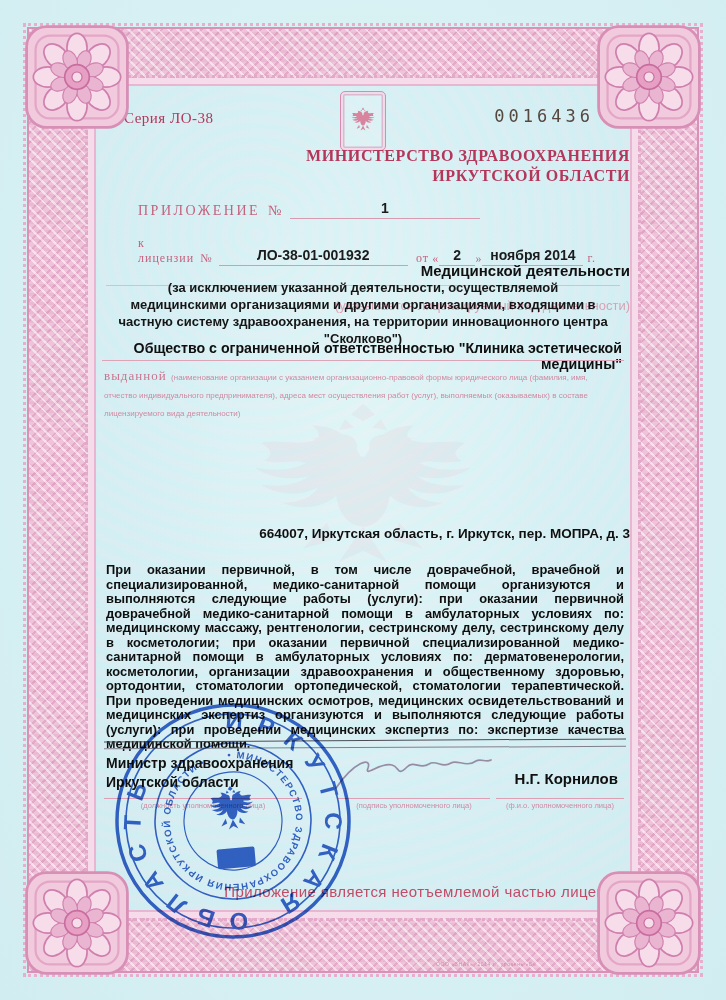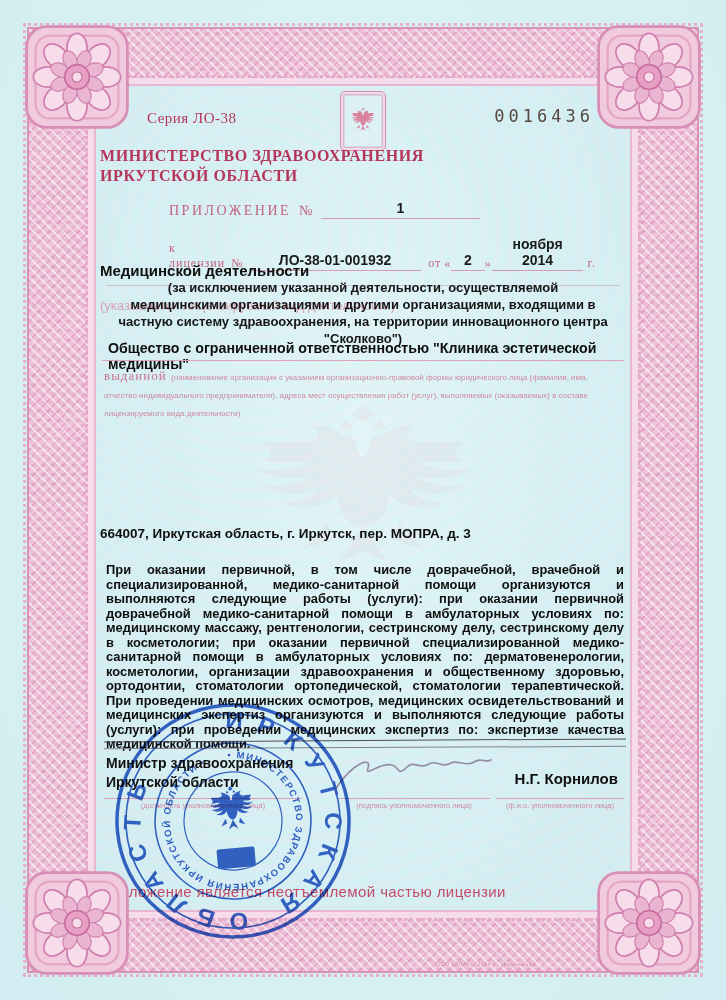--- a/index.html
+++ b/index.html
@@ -29,34 +29,34 @@
   }
   .interior::before{
     content:""; position:absolute; inset:-11px; border:3px dotted #e2a9c9; pointer-events:none;
   }
   .corner{ position:absolute; width:112px; height:112px; z-index:3; }
   .corner.tl{ left:21px; top:21px; }
   .corner.tr{ right:21px; top:21px; }
   .corner.bl{ left:21px; bottom:21px; }
   .corner.br{ right:21px; bottom:21px; }
   .abs{ position:absolute; }
-  .center{ left:4px; right:0; text-align:left; }
-
-  .series-label{ left:51px; top:24px; font:15px "Liberation Serif",serif; color:#b5365a; letter-spacing:.5px;}
+  .center{ left:16px; right:0; text-align:right; }
+
+  .series-label{ left:28px; top:24px; font:15px "Liberation Serif",serif; color:#b5365a; letter-spacing:.5px;}
   .serial{ right:36px; top:20px; font:17px "DejaVu Sans Mono", monospace; color:#55483f; letter-spacing:4px;}
   .emblem{
     left:50%; top:5px; transform:translateX(-50%);
     width:44px; height:58px; border:1.5px solid #d98ab0; border-radius:5px;
     box-shadow:inset 0 0 0 2px rgba(255,255,255,.5), inset 0 0 0 3.5px rgba(217,138,176,.55);
     display:flex; align-items:center; justify-content:center; background:rgba(255,255,255,.12);
   }
   .ministry{ top:60px; font-weight:bold; font-size:16px; line-height:20px; color:#b5365a;
     font-family:"Liberation Serif",serif; letter-spacing:.6px;}
 
-  .form-row{ display:flex; align-items:flex-end;margin-left:31px; }
+  .form-row{ display:flex; align-items:flex-end; }
   .row-appendix{ left:42px; top:114px; right:150px;}
   .row-license{ left:42px; top:150px; right:34px;}
   .pinklabel{ font-family:"Liberation Serif",serif; color:#c4637e; }
   .lab1{ font-size:14px; letter-spacing:2.5px; }
   .lab2{ font-size:12px; letter-spacing:1px; }
   .fill{ border-bottom:1.2px solid #d79ab1; text-align:center; font-weight:bold; font-size:14px;
          color:#1b1b1b; padding:0 4px 2px 4px; }
   .w-appx{ width:222px; margin-left:6px;}
   .w-lic{ width:218px; margin-left:6px;}
   .w-day{ width:34px; }

